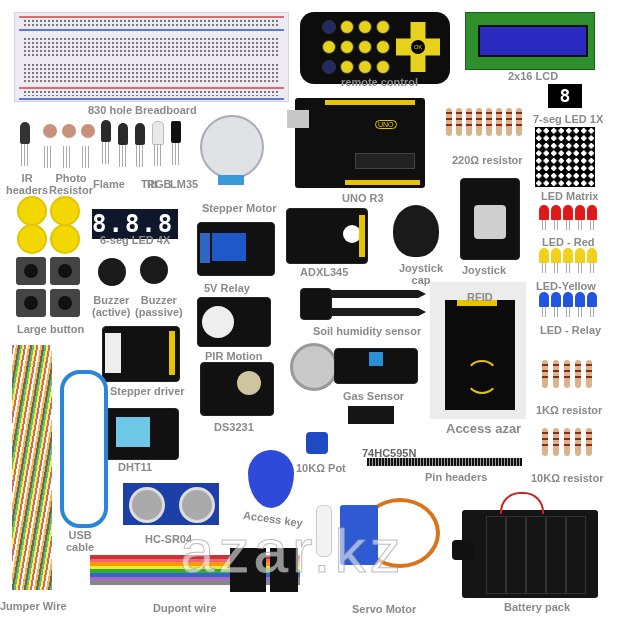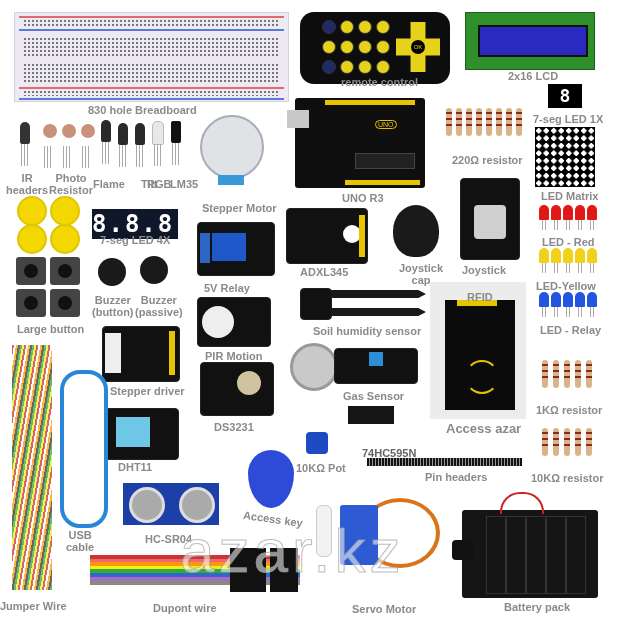--- a/index.html
+++ b/index.html
@@ -206,25 +206,25 @@
 <div class="capy" style="left:50px;top:196px"></div>
 <div class="capy" style="left:17px;top:224px"></div>
 <div class="capy" style="left:50px;top:224px"></div>
 <div class="btn" style="left:16px;top:257px"></div>
 <div class="btn" style="left:50px;top:257px"></div>
 <div class="btn" style="left:16px;top:289px"></div>
 <div class="btn" style="left:50px;top:289px"></div>
 <div class="lbl" style="left:17px;top:323px">Large button</div>
 
 <div class="seg4">8.8.8.8.</div>
-<div class="lbl" style="left:100px;top:234px">7-seg LED 4X</div>
+<div class="lbl" style="left:100px;top:234px">6-seg LED 4X</div>
 
 <div class="buz" style="left:98px;top:258px"></div>
 <div class="buz" style="left:140px;top:256px"></div>
-<div class="lbl" style="left:92px;top:294px"><span>Buzzer</span><br><span>(button)</span></div>
+<div class="lbl" style="left:92px;top:294px"><span>Buzzer</span><br><span>(active)</span></div>
 <div class="lbl" style="left:135px;top:294px"><span>Buzzer</span><br><span>(passive)</span></div>
 
 <div class="abs pcb" style="left:197px;top:222px;width:76px;height:52px">
   <div class="abs" style="left:14px;top:10px;width:34px;height:28px;background:#1f58c8"></div>
   <div class="abs" style="left:2px;top:10px;width:10px;height:30px;background:#2d66c4"></div>
 </div>
 <div class="lbl" style="left:204px;top:282px">5V Relay</div>
 
 <div class="abs pcb" style="left:286px;top:208px;width:80px;height:54px">
   <div class="abs" style="left:56px;top:16px;width:18px;height:18px;border-radius:50%;background:#fff"></div>

